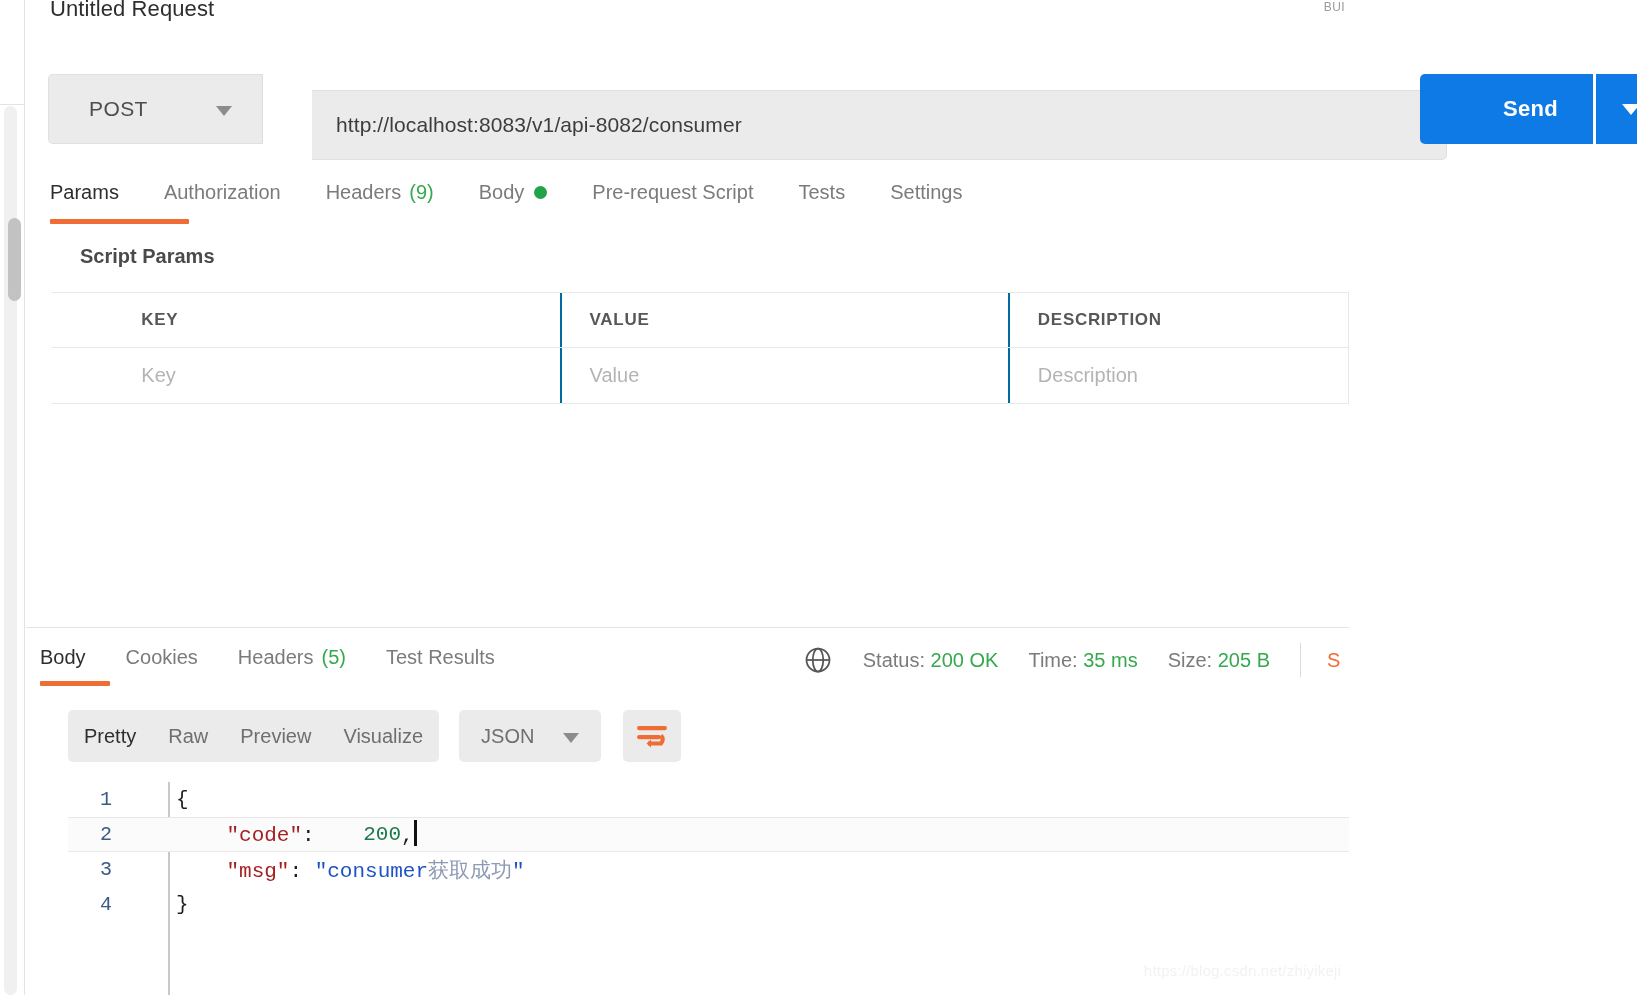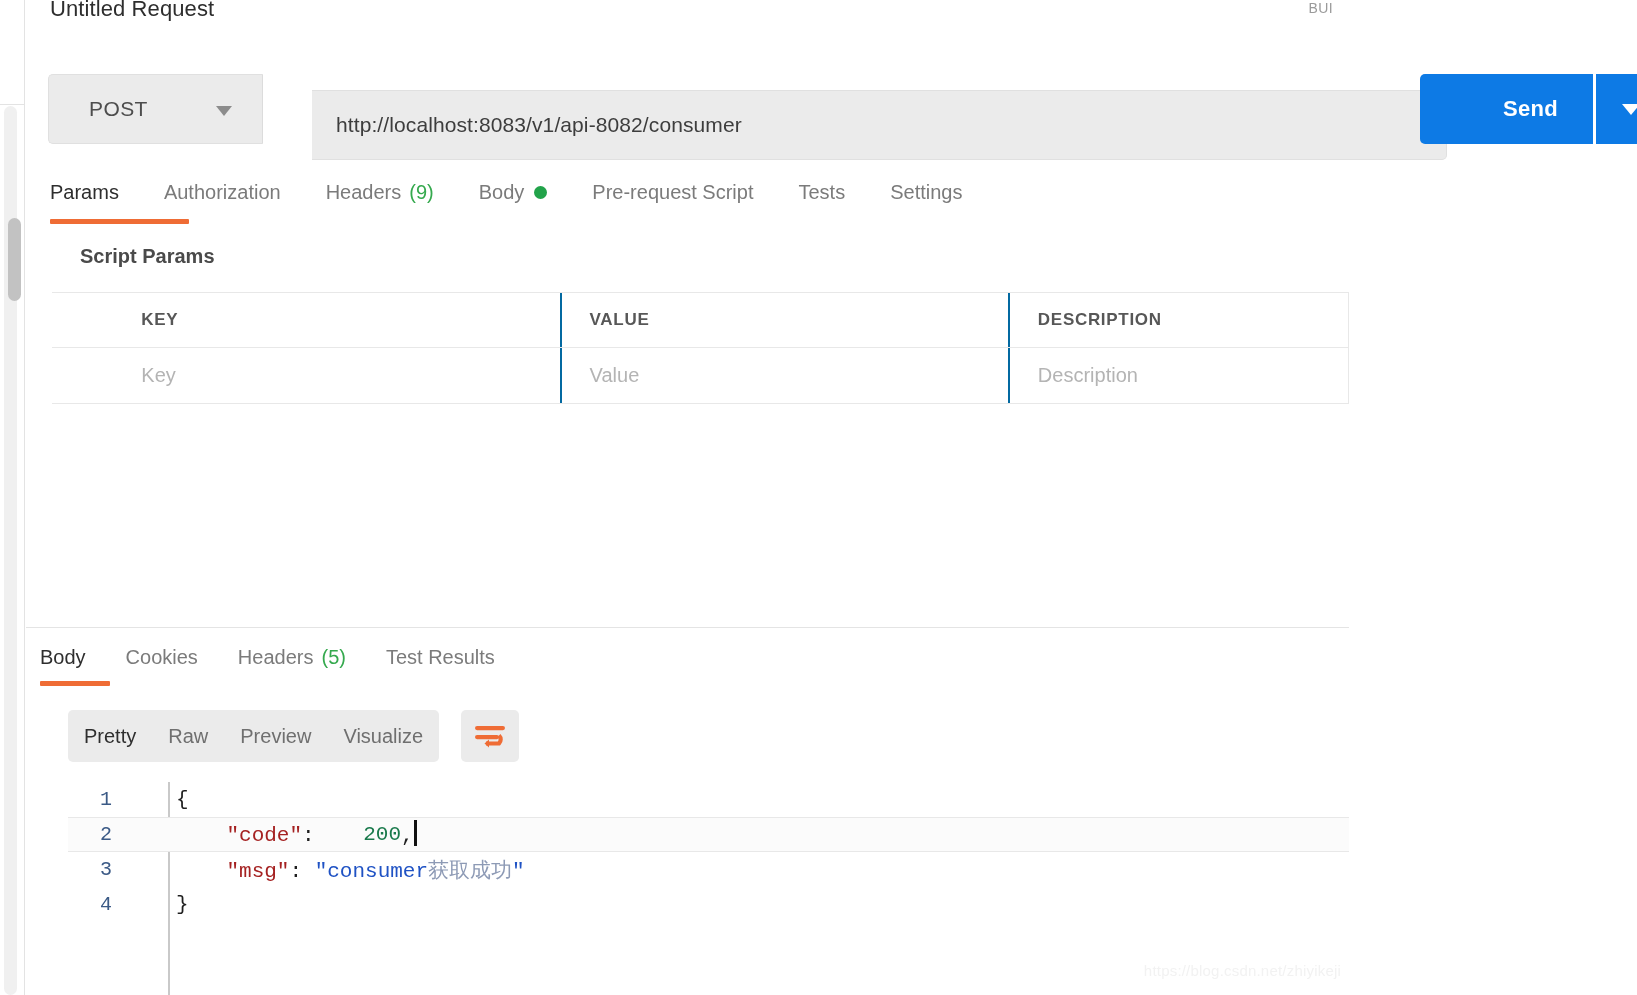--- a/index.html
+++ b/index.html
@@ -35,22 +35,22 @@
     background: #ffffff;
   }
 
   
   .req-title {
     position: absolute; left: 24px; top: -4px;
     font-size: 22px; color: #2e2e2e; font-weight: 400;
     letter-spacing: .1px;
   }
   .build-label {
-    position: absolute; right: 16px; top: 0px;
-    font-size: 14px; color: #9a9a9a; letter-spacing: .4px;
+    position: absolute; right: 4px; top: 0px;
+    font-size: 12px; color: #9a9a9a; letter-spacing: .4px;
   }
 
   
   .urlbar { position: absolute; left: 22px; top: 74px; right: 0; height: 70px; }
   .method-select {
     position: absolute; left: 0; top: 0; width: 215px; height: 70px;
     background: #ebebeb; border: 1px solid #e0e0e0; border-right: 1px solid #dcdcdc;
     border-radius: 5px 0 0 5px;
     display: flex; align-items: center;
   }
@@ -336,28 +336,53 @@
         </div>
         <div class="rtab">
           <span>Headers</span>
           <span class="count">(5)</span>
         </div>
         <div class="rtab">
           <span>Test Results</span>
         </div>
       </div>
 
+    <div class="status-strip">
+      <svg class="globe-icon" viewBox="0 0 24 24" fill="none" stroke="#565656" stroke-width="1.4">
+        <circle cx="12" cy="12" r="9.2"></circle>
+        <ellipse cx="12" cy="12" rx="4.2" ry="9.2"></ellipse>
+        <line x1="2.8" y1="12" x2="21.2" y2="12"></line>
+      </svg>
+      <span class="stat">
+        <span>Status:</span>
+        <b>200 OK</b>
+      </span>
+      <span class="stat">
+        <span>Time:</span>
+        <b>35 ms</b>
+      </span>
+      <span class="stat">
+        <span>Size:</span>
+        <b>205 B</b>
+      </span>
+      <span class="vsep"></span>
+      <span class="save-resp">S</span>
+    </div>
 
     <div class="fmt-bar">
       <div class="seg-group" id="view-seg-group">
           <div class="seg active">Pretty</div>
           <div class="seg">Raw</div>
           <div class="seg">Preview</div>
           <div class="seg">Visualize</div>
         </div>
+      <div class="fmt-select">
+        <span>JSON</span>
+        <span class="fmt-caret"></span>
+      </div>
       <div class="wrap-btn">
         <svg width="34" height="26" viewBox="0 0 34 26">
           <rect x="2" y="3" width="30" height="4.2" rx="2.1" fill="#ef6c35"></rect>
           <rect x="2" y="12" width="24" height="4.2" rx="2.1" fill="#ef6c35"></rect>
           <path d="M26 12.5 a5.6 5.6 0 0 1 0 8 H13" stroke="#ef6c35" stroke-width="4.2" fill="none"></path>
           <path d="M16 16.5 L11.5 20.5 L16 24.5 Z" fill="#ef6c35"></path>
         </svg>
       </div>
     </div>
 

